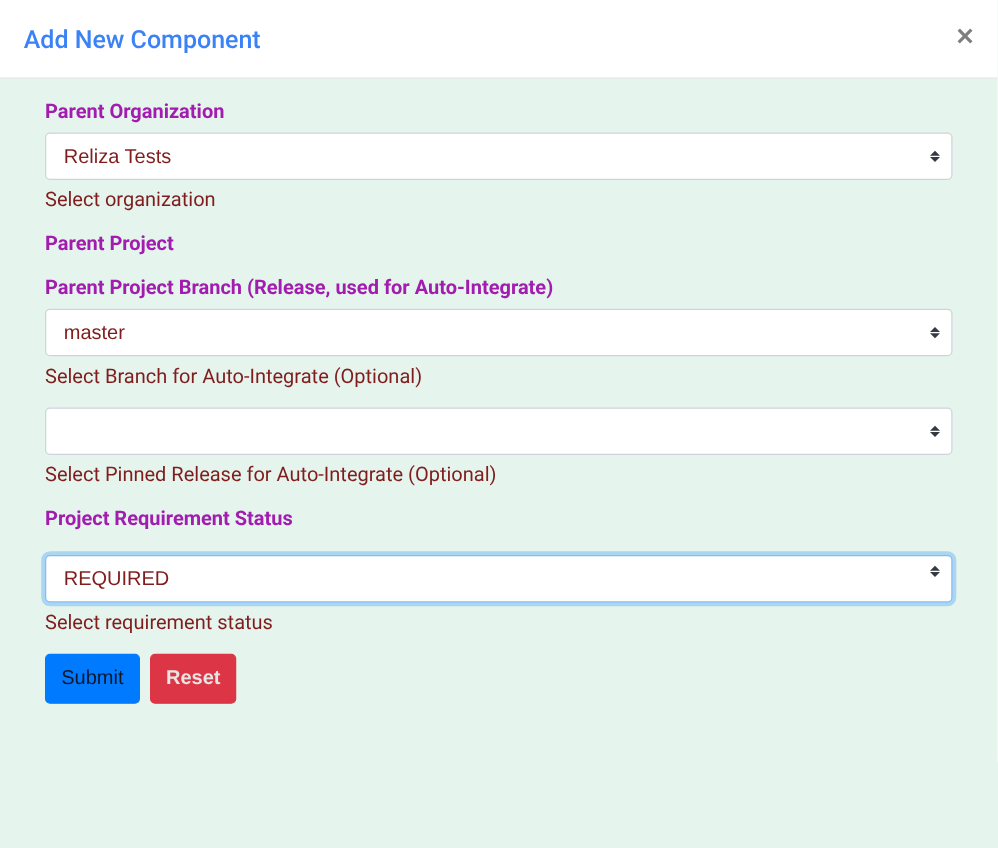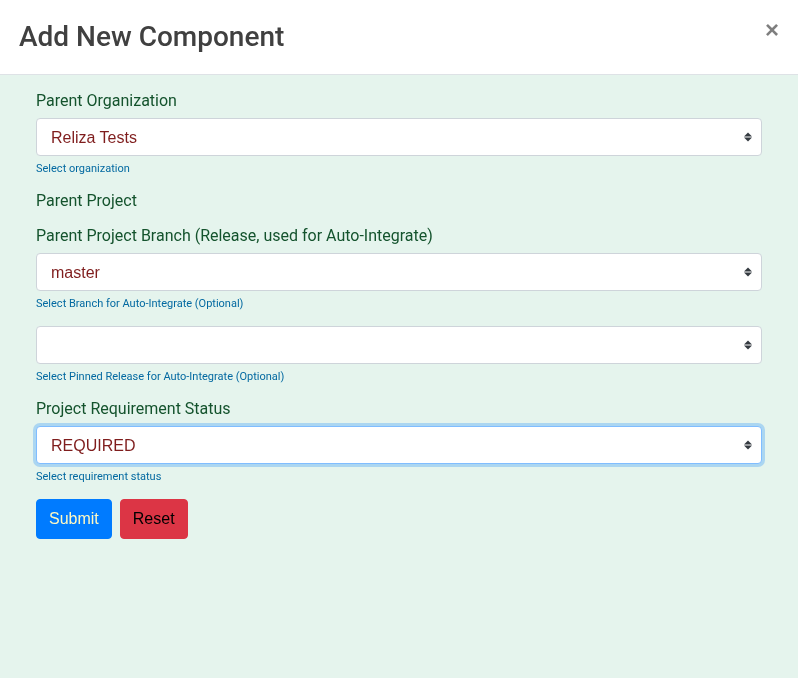--- a/index.html
+++ b/index.html
@@ -22,23 +22,23 @@
       flex-direction: column;
     }
     .modal-header {
       display: flex;
       justify-content: space-between;
       align-items: flex-start;
       padding: 16px 19px 16px 19px;
       border-bottom: 1px solid #dee2e6;
     }
     .modal-title {
-      font-size: 28px;
+      font-size: 20px;
       font-weight: 500;
-      color: #404040;
+      color: #3b82f6;
       line-height: 1.5;
     }
     .close-btn {
       background: none;
       border: none;
       font-size: 24px;
       font-weight: 700;
       color: #000;
       opacity: 0.5;
       cursor: pointer;
@@ -50,23 +50,23 @@
       flex: 1;
       background: #e5f4ed;
       padding: 16px 36px 22px 36px;
       overflow-y: auto;
     }
     .form-group {
       margin-bottom: 16px;
     }
     .form-label {
       display: block;
-      color: #14532d;
-      font-size: 16px;
-      font-weight: 400;
+      color: #a21caf;
+      font-size: 16px;
+      font-weight: 700;
       margin-bottom: 8px;
     }
     .select-wrapper {
       position: relative;
     }
     .form-select {
       width: 100%;
       padding: 7px 30px 7px 14px;
       font-size: 16px;
       color: #7f1d1d;
@@ -74,20 +74,21 @@
       border: 1px solid #ced4da;
       border-radius: 4px;
       appearance: none;
       cursor: pointer;
       height: 38px;
       line-height: 1.5;
     }
     .form-select.focused {
       border-color: #80bdff;
       box-shadow: 0 0 0 3px rgba(0, 123, 255, 0.25);
+      margin-top: 12px;
     }
     .select-arrows {
       position: absolute;
       right: 10px;
       top: 50%;
       transform: translateY(-50%);
       pointer-events: none;
       display: flex;
       flex-direction: column;
       gap: 1px;
@@ -99,46 +100,47 @@
       border-right: 4px solid transparent;
     }
     .arrow-up {
       border-bottom: 4px solid #343a40;
     }
     .arrow-down {
       border-top: 4px solid #343a40;
     }
     .help-text {
       display: block;
-      font-size: 11px;
-      color: #0369a1;
+      font-size: 16px;
+      color: #7f1d1d;
       margin-top: 6px;
     }
     .button-row {
       display: flex;
       gap: 8px;
       margin-top: 4px;
     }
     .btn {
       padding: 7px 12px;
       font-size: 16px;
       border: 1px solid transparent;
       border-radius: 4px;
       cursor: pointer;
       line-height: 1.5;
     }
     .btn-primary {
       background: #007bff;
       border-color: #007bff;
-      color: #fef9c3;
+      color: #0f172a;
     }
     .btn-danger {
       background: #dc3545;
       border-color: #dc3545;
-      color: #000000;
+      color: #e5e5e5;
+      font-weight: bold;
     }
   </style>
 </head>
 <body>
 
 <div class="modal">
   <div class="modal-header">
     <h5 class="modal-title">Add New Component</h5>
     <button class="close-btn">
       <span>×</span>

